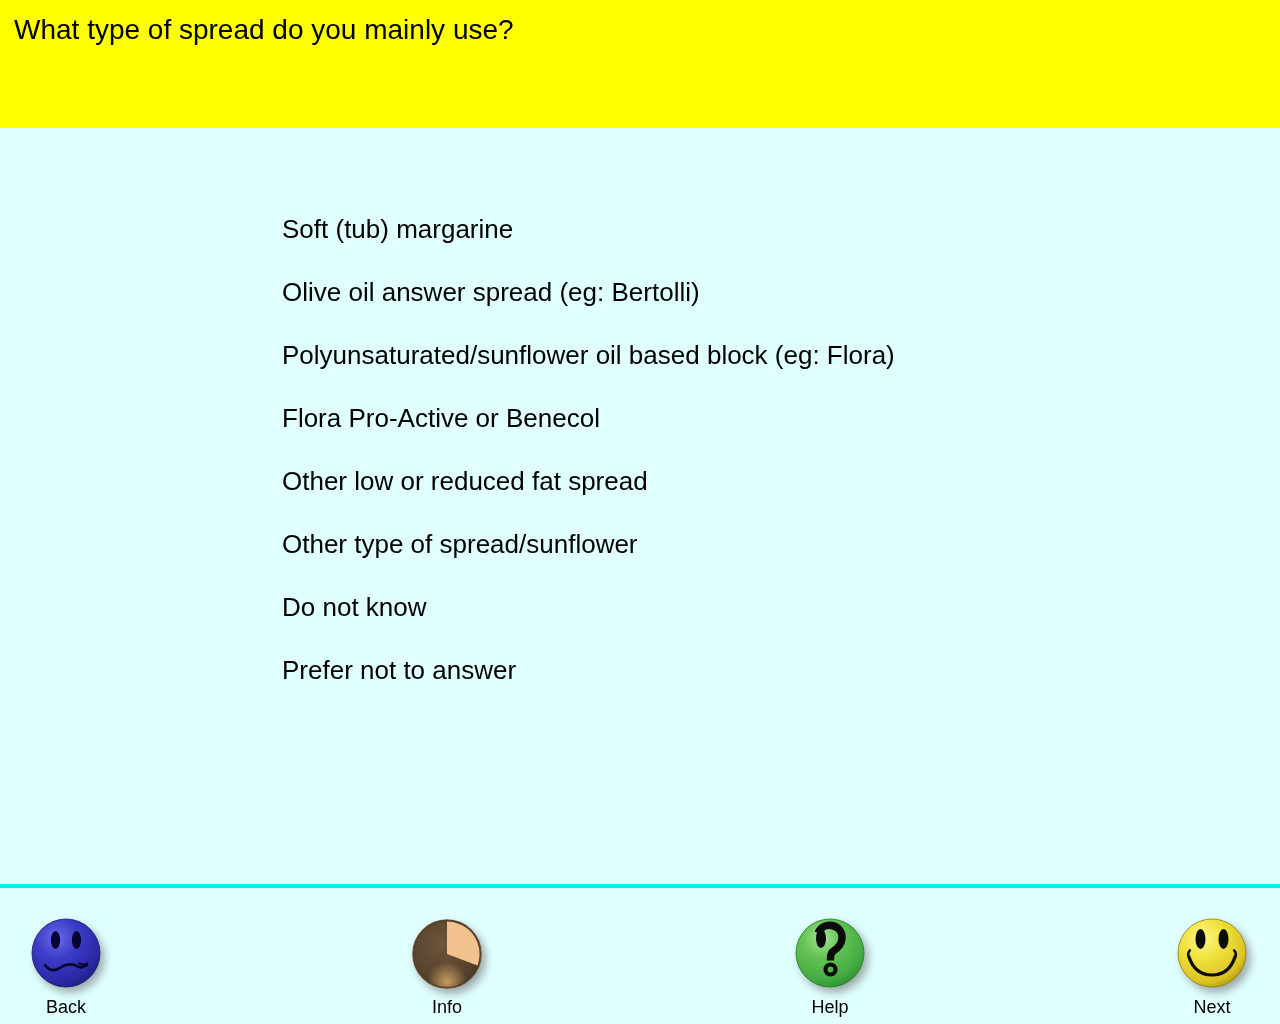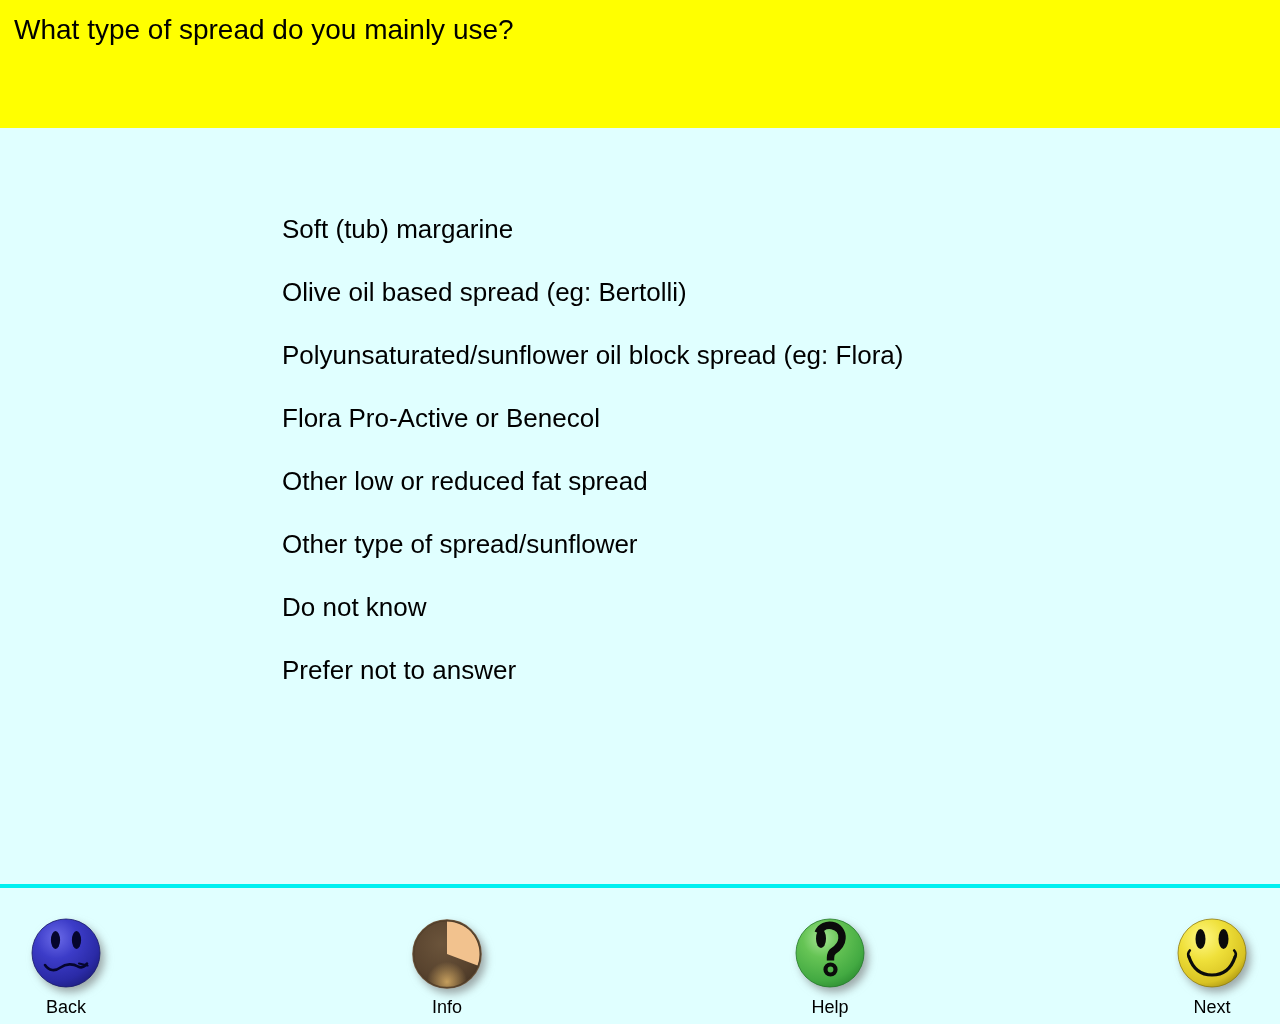--- a/index.html
+++ b/index.html
@@ -85,22 +85,22 @@
 <body>
 
 <div>
 
   <header class="header">
     <div class="question-title">What type of spread do you mainly use?</div>
   </header>
 
   <main class="options">
     <div class="option">Soft (tub) margarine</div>
-    <div class="option">Olive oil based spread (eg: Bertolli)</div>
-    <div class="option">Polyunsaturated/sunflower oil block spread (eg: Flora)</div>
+    <div class="option">Olive oil answer spread (eg: Bertolli)</div>
+    <div class="option">Polyunsaturated/sunflower oil based block (eg: Flora)</div>
     <div class="option">Flora Pro-Active or Benecol</div>
     <div class="option">Other low or reduced fat spread</div>
     <div class="option">Other type of spread/sunflower</div>
     <div class="option">Do not know</div>
     <div class="option">Prefer not to answer</div>
   </main>
 
   <div class="divider"></div>
 
   <footer class="footer">

